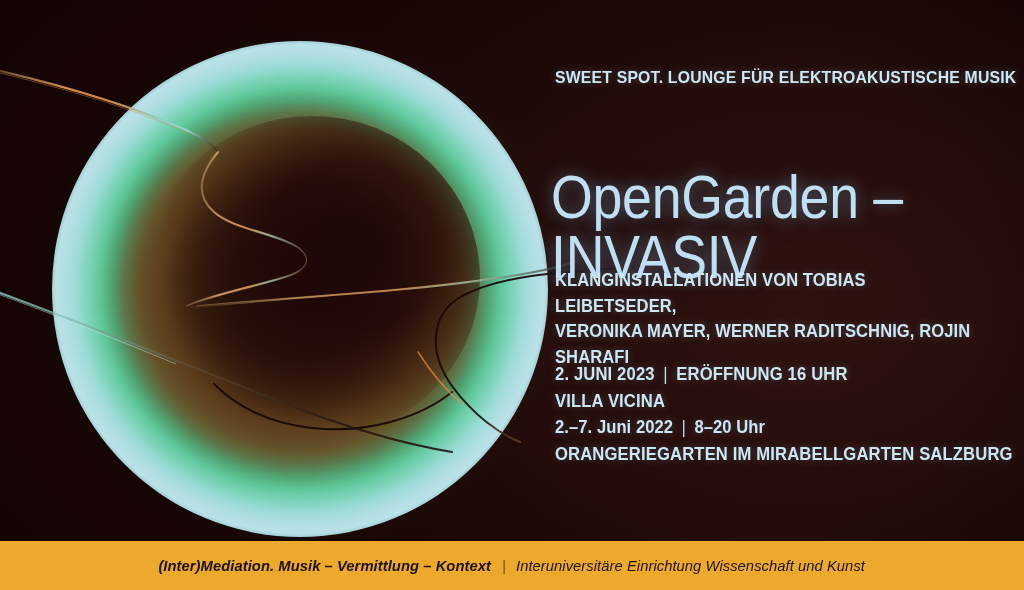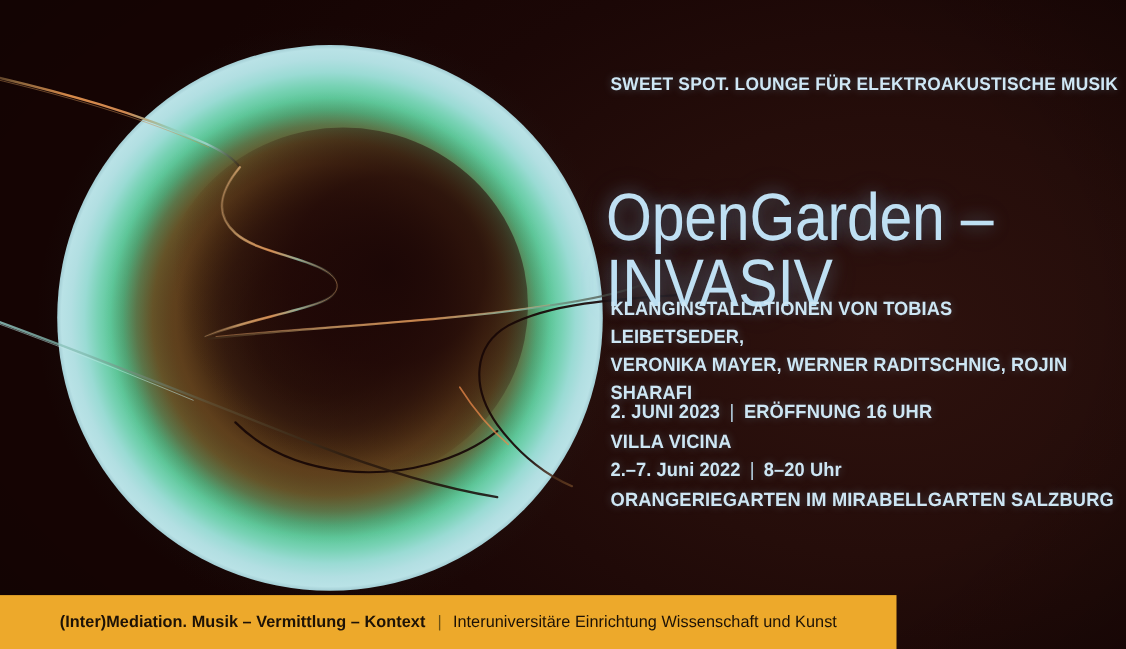--- a/index.html
+++ b/index.html
@@ -121,26 +121,27 @@
     padding: 0 4px;
     font-weight: 300;
     color: #bcd9ea;
   }
 
   
   .footer {
     position: absolute;
     left: 0;
     bottom: 0;
-    width: 815px;
+    width: 1024px;
     height: 49px;
     background: #eda92b;
     display: flex;
     align-items: center;
     justify-content: center;
+    font-style: italic;
   }
   .footer-inner {
     font-size: 15px;
     color: #1d1206;
     white-space: nowrap;
     letter-spacing: 0.05px;
     transform: scaleX(0.985);
   }
   .footer-strong { font-weight: 700; }
   .footer-pipe {

